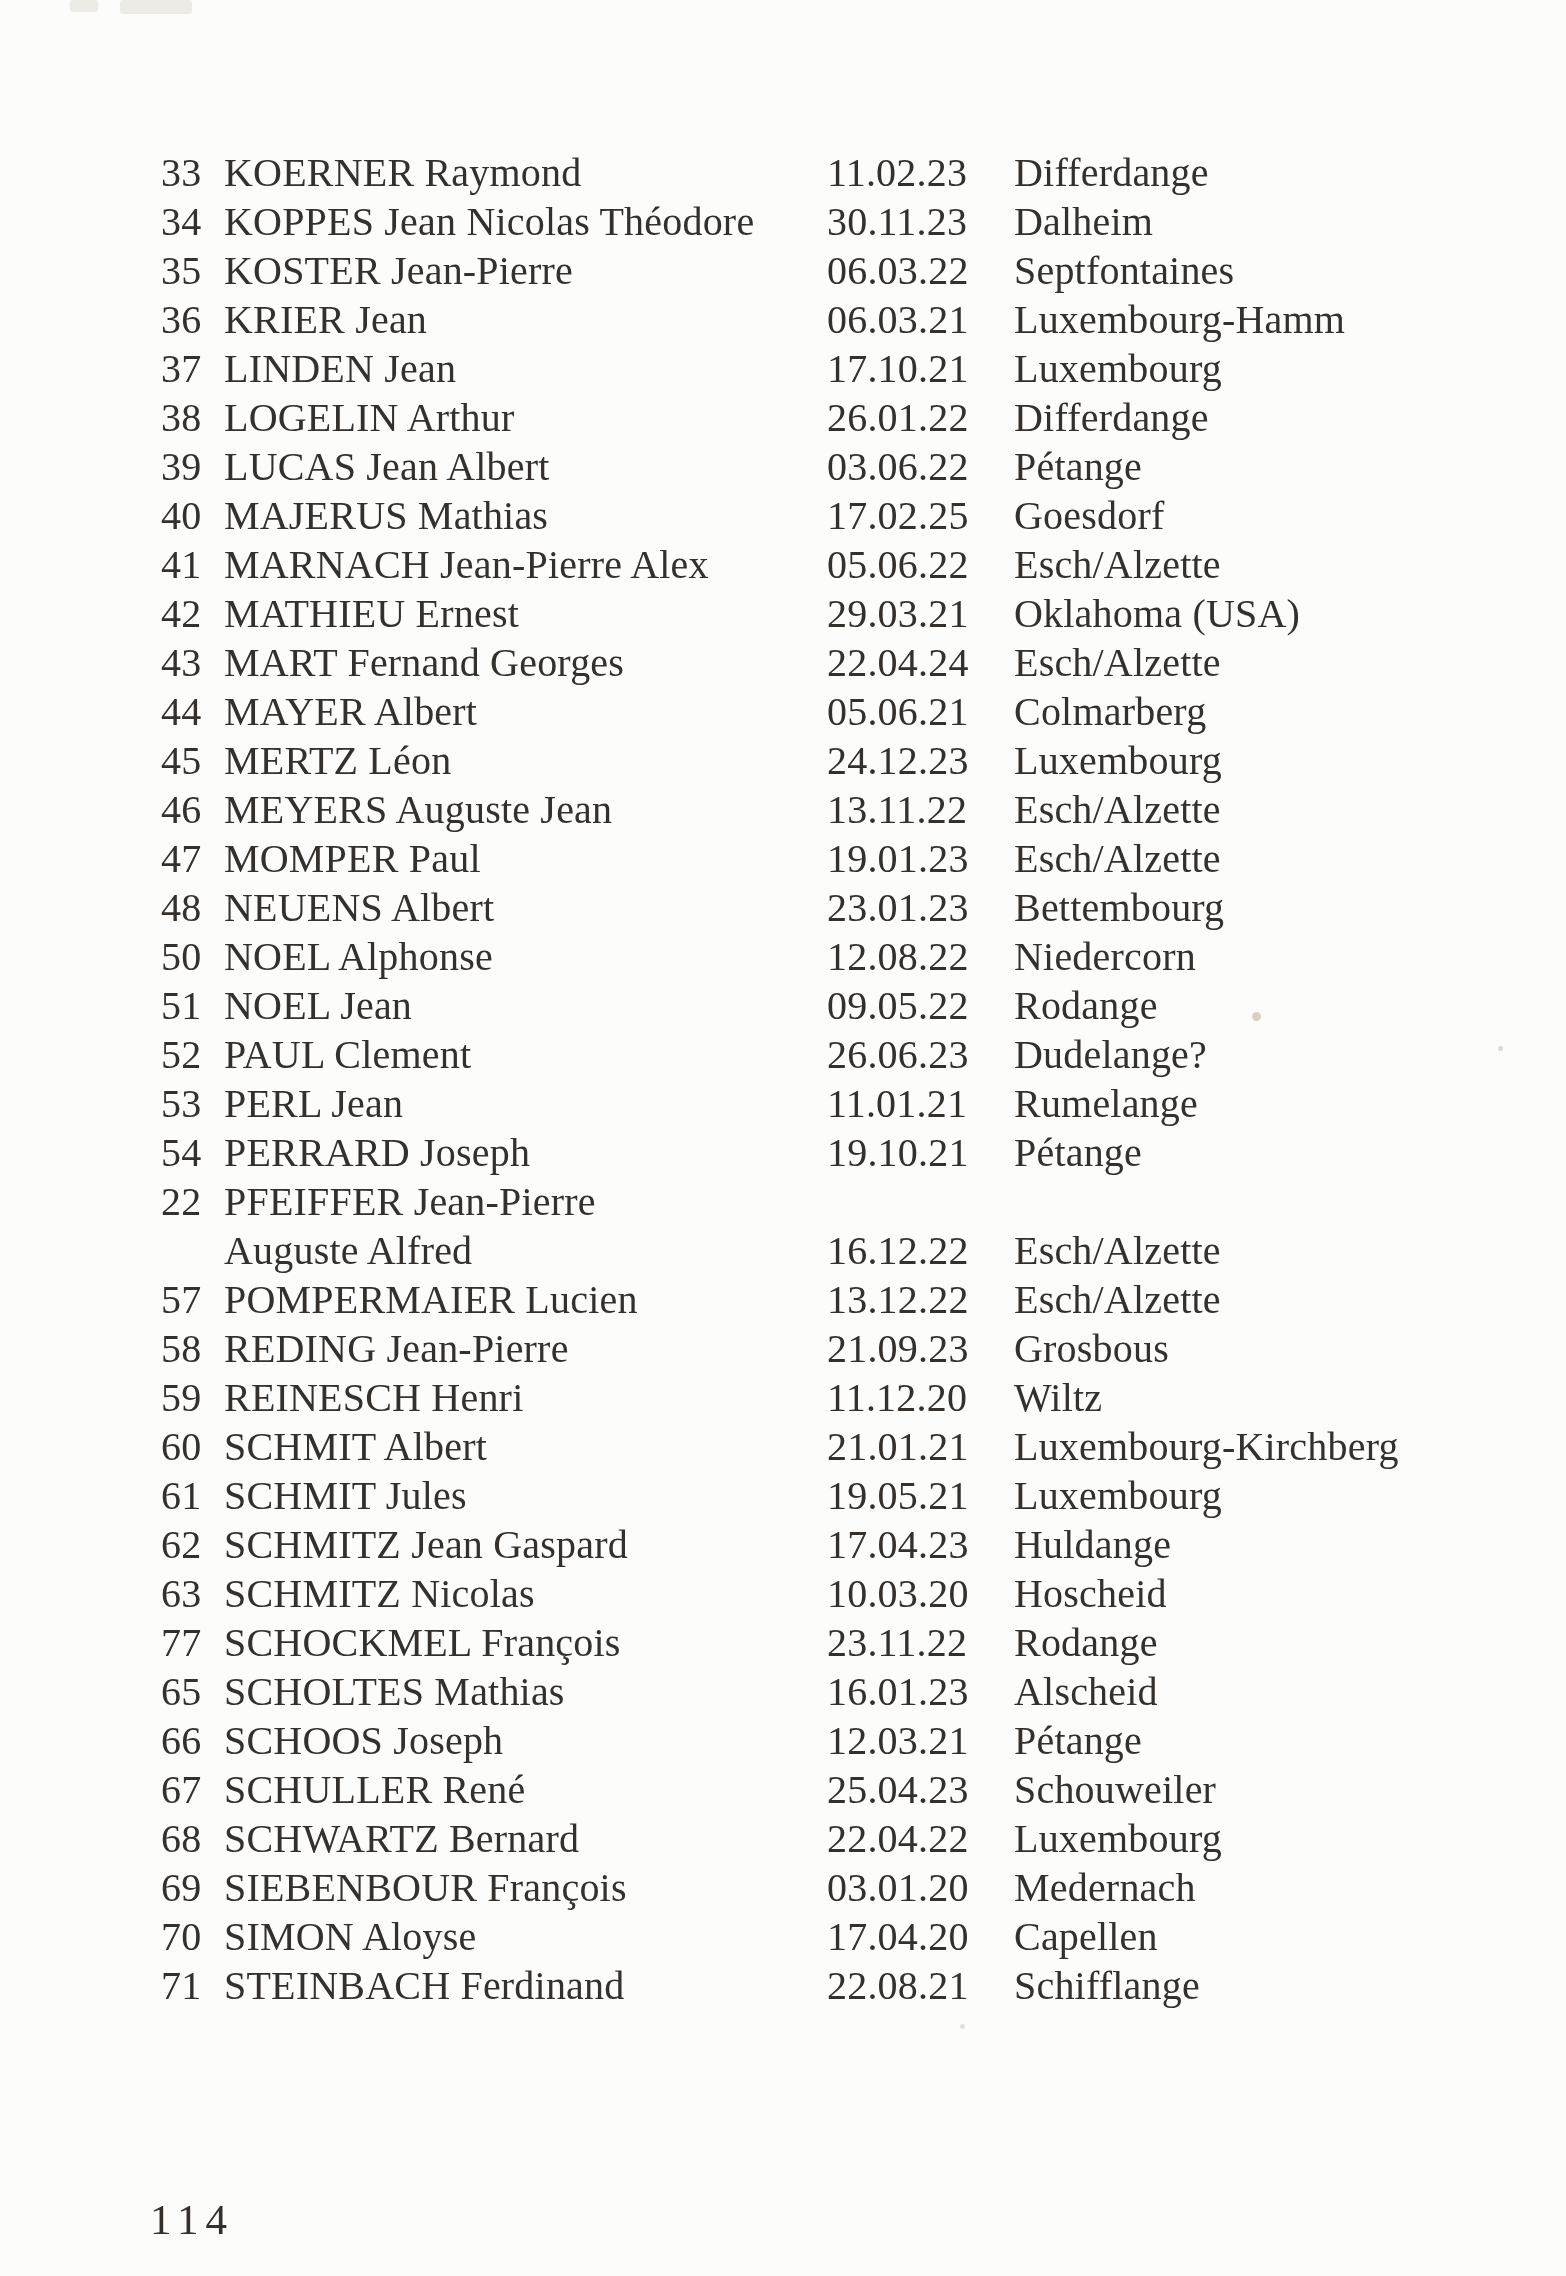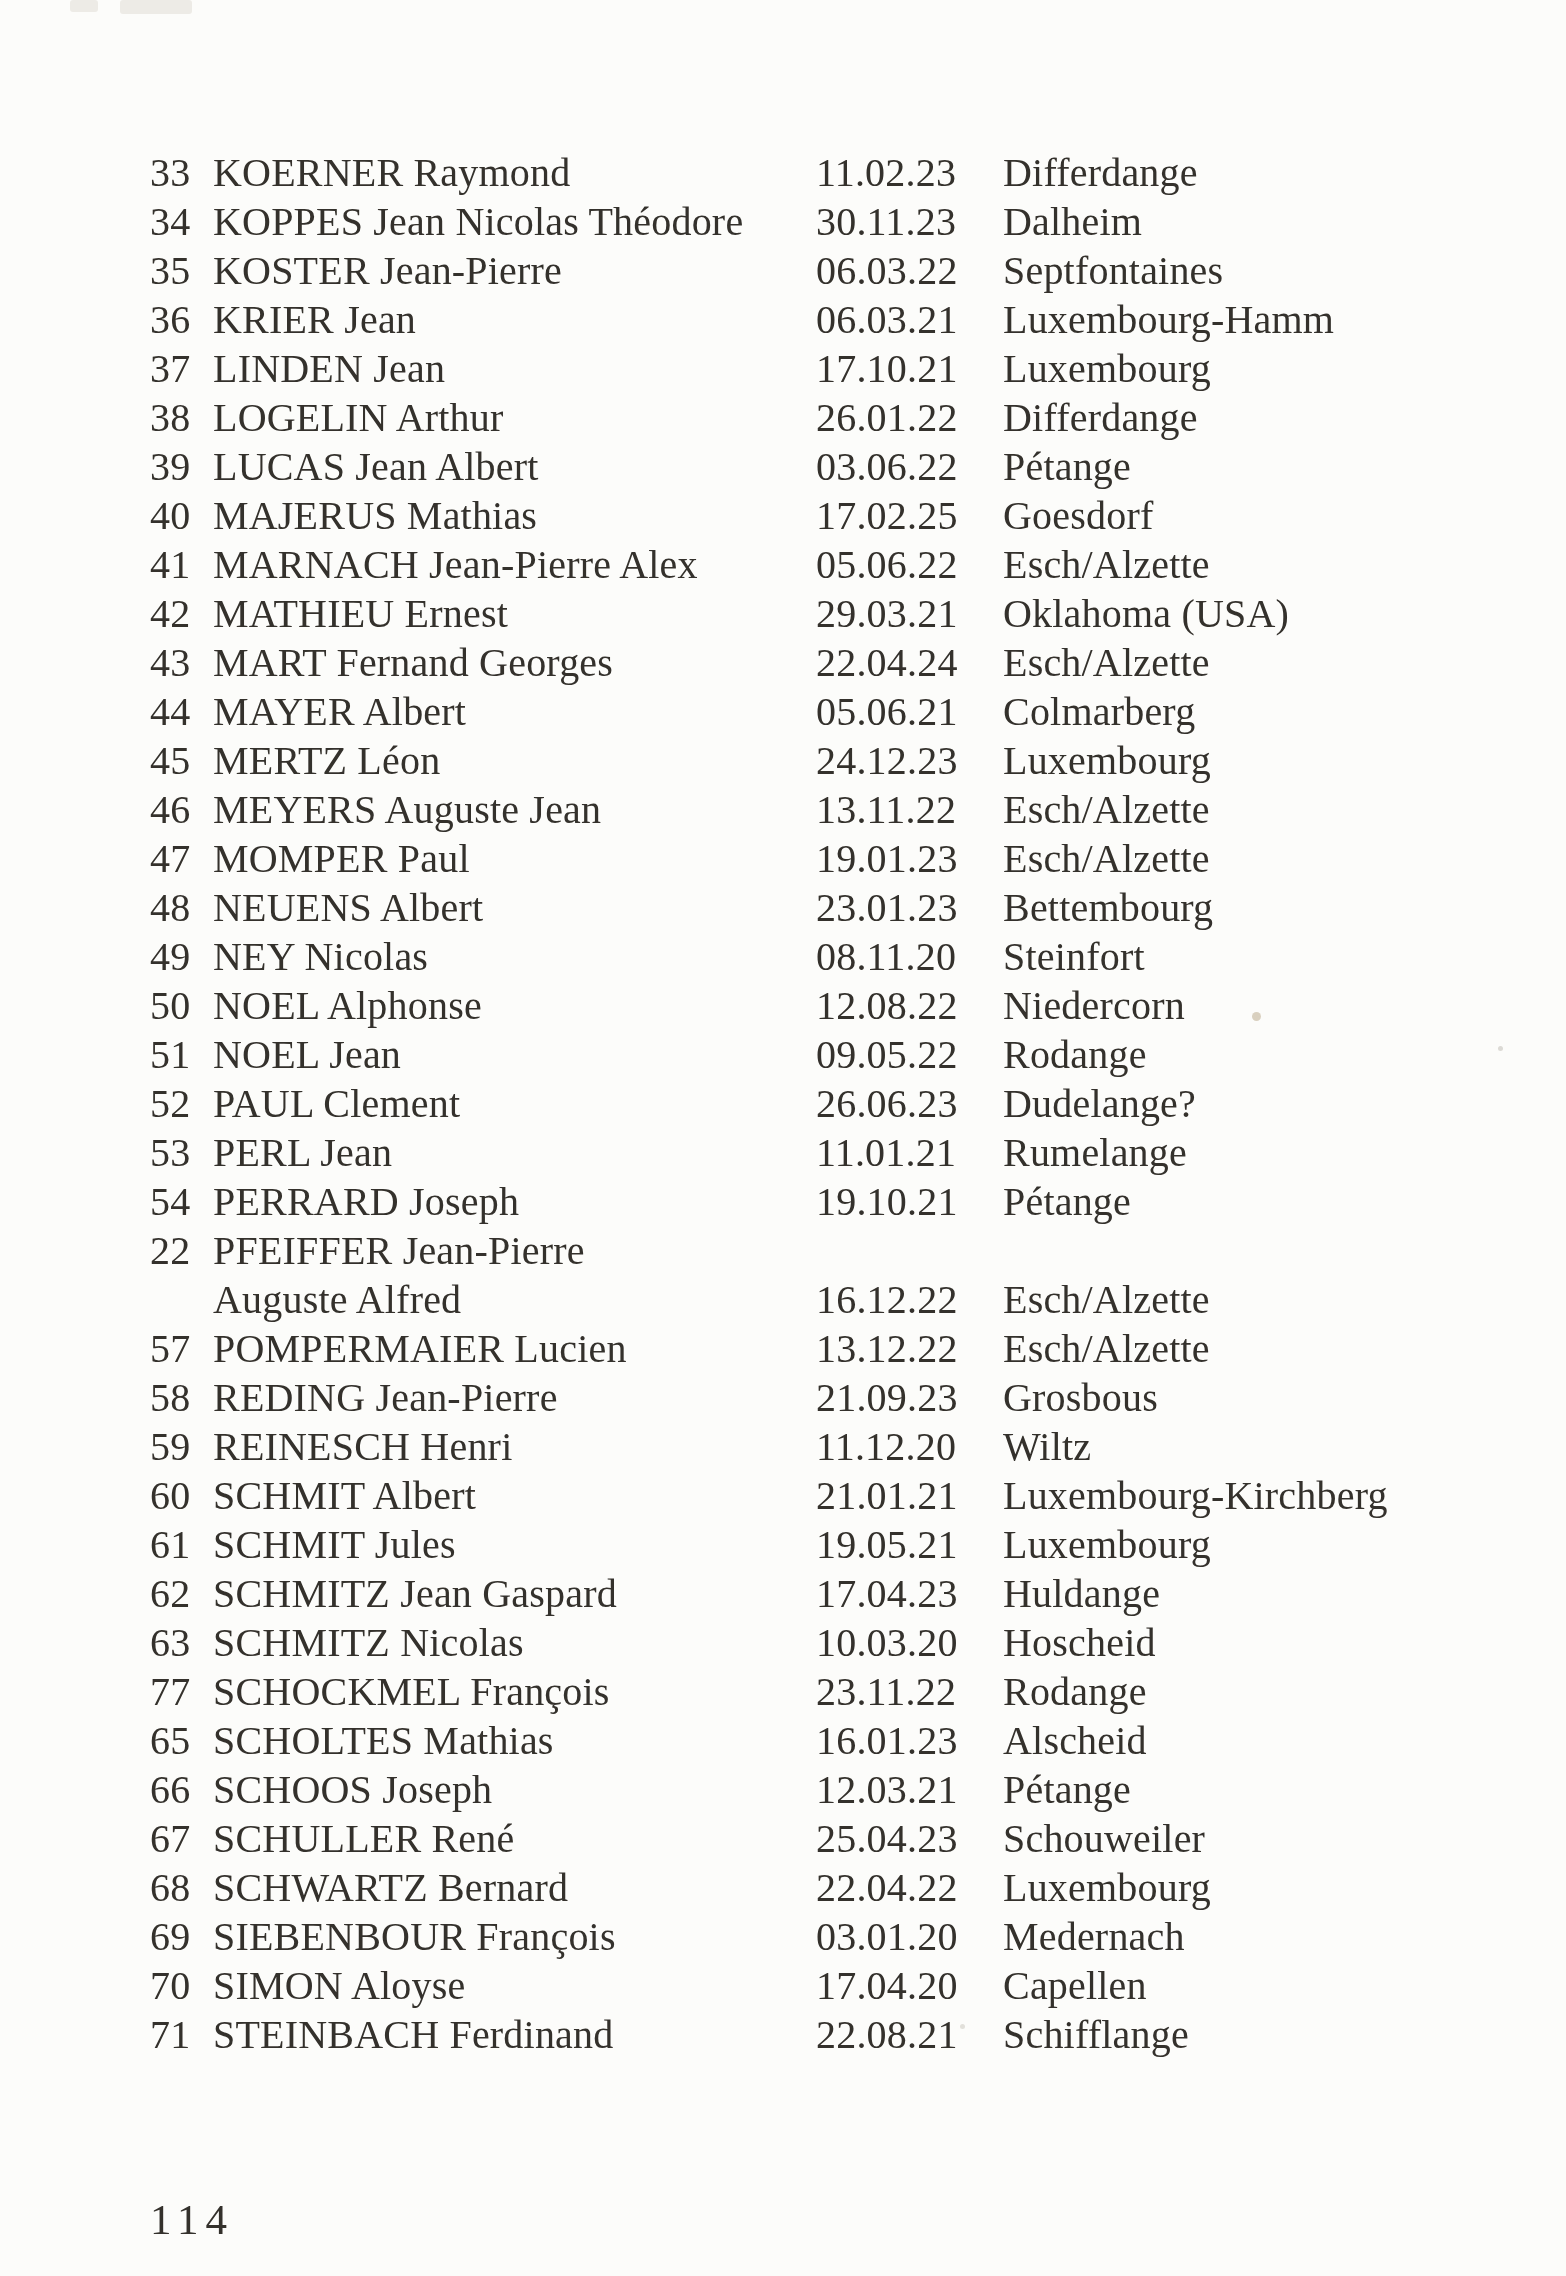--- a/index.html
+++ b/index.html
@@ -20,20 +20,21 @@
   .speck { position: absolute; border-radius: 50%; }
   .speck.p1 { left: 1252px; top: 1012px; width: 9px; height: 9px; background: #cdc1ab; opacity: .75; }
   .speck.p2 { left: 1498px; top: 1046px; width: 5px; height: 5px; background: #dcdad5; }
   .speck.p3 { left: 960px;  top: 2024px; width: 5px; height: 5px; background: #e2e0da; }
 
   .rows {
     position: absolute;
     top: 148px;
     left: 0;
     right: 0;
+    padding-left: 11px;
   }
   .row {
     position: relative;
     height: 49px;
     font-size: 40px;
     line-height: 49px;
     white-space: nowrap;
     letter-spacing: 0.2px;
   }
   .row .num   { position: absolute; left: 150px; }
@@ -167,26 +168,20 @@
     <span class="place">Esch/Alzette</span>
   </div>
 
   <div class="row">
     <span class="num">48</span>
     <span class="name">NEUENS Albert</span>
     <span class="date">23.01.23</span>
     <span class="place">Bettembourg</span>
   </div>
 
-  <div class="row">
-    <span class="num">49</span>
-    <span class="name">NEY Nicolas</span>
-    <span class="date">08.11.20</span>
-    <span class="place">Steinfort</span>
-  </div>
 
   <div class="row">
     <span class="num">50</span>
     <span class="name">NOEL Alphonse</span>
     <span class="date">12.08.22</span>
     <span class="place">Niedercorn</span>
   </div>
 
   <div class="row">
     <span class="num">51</span>

